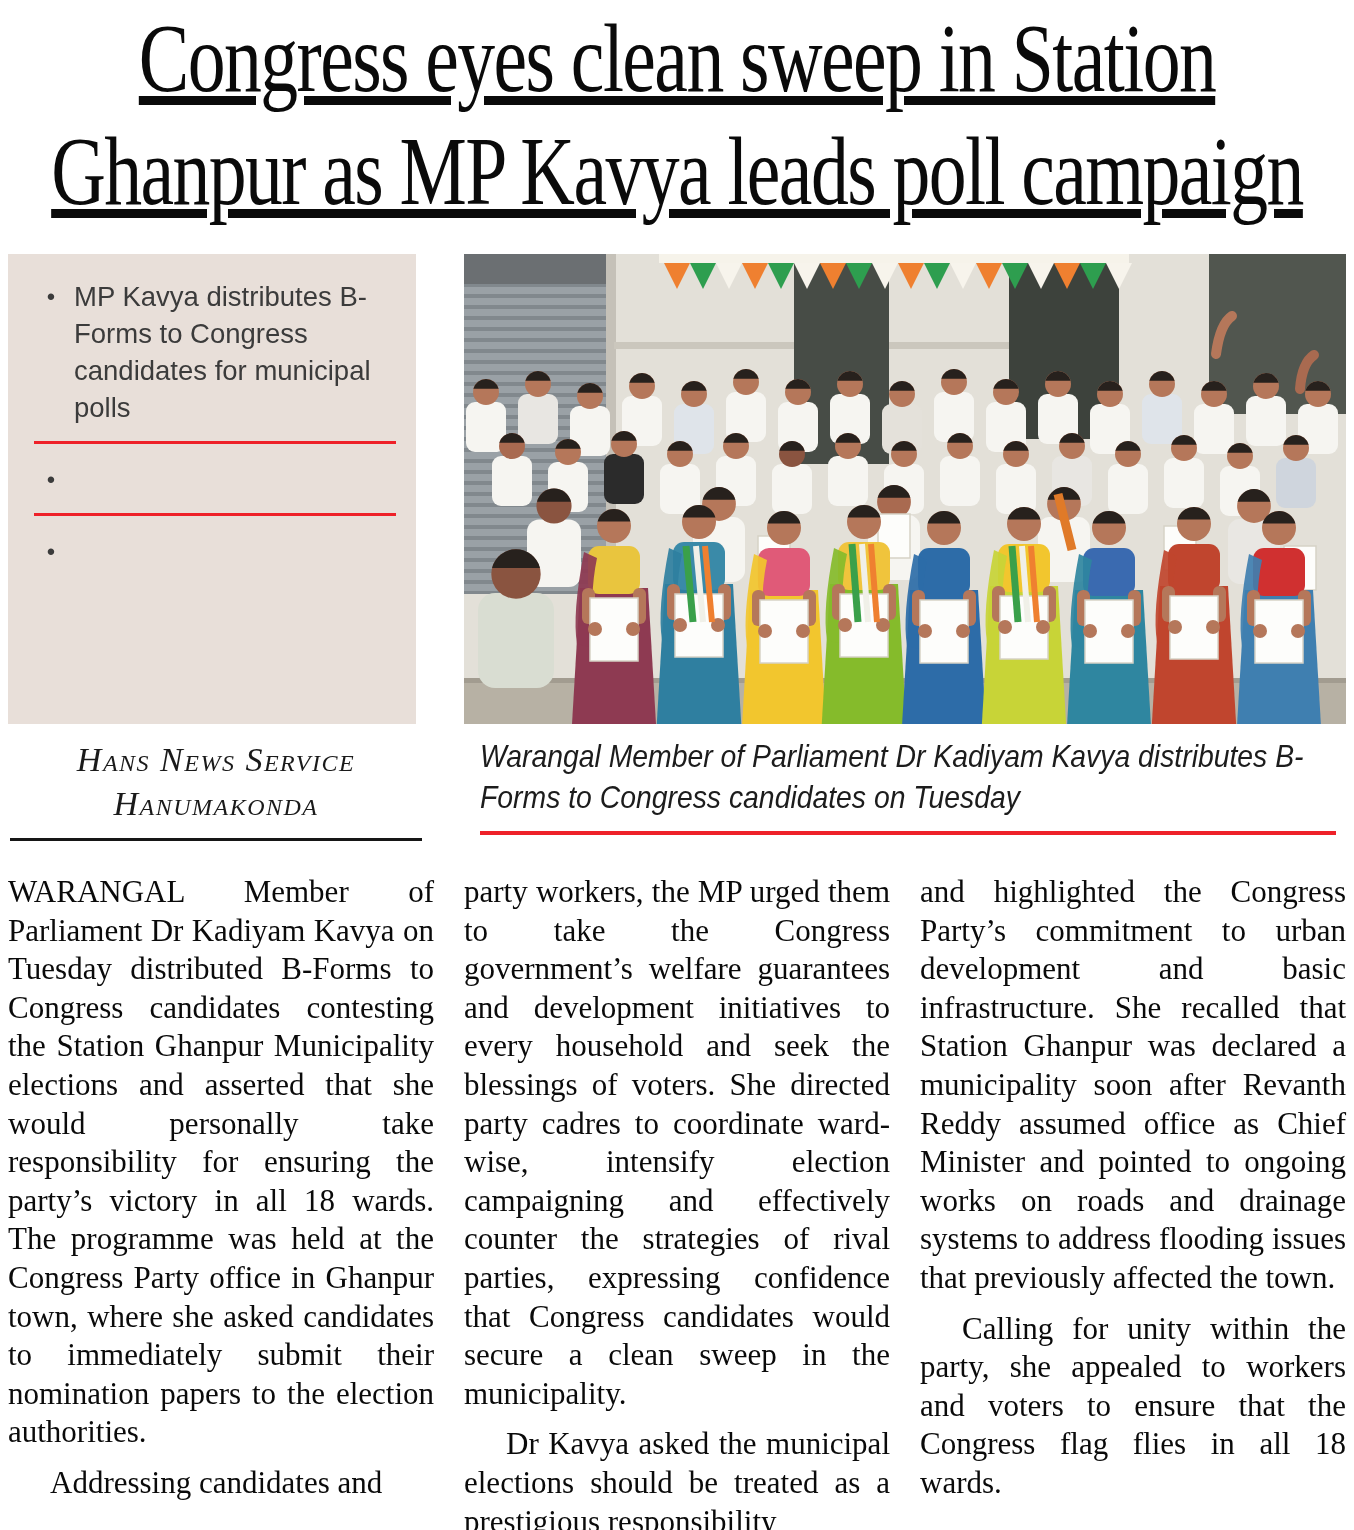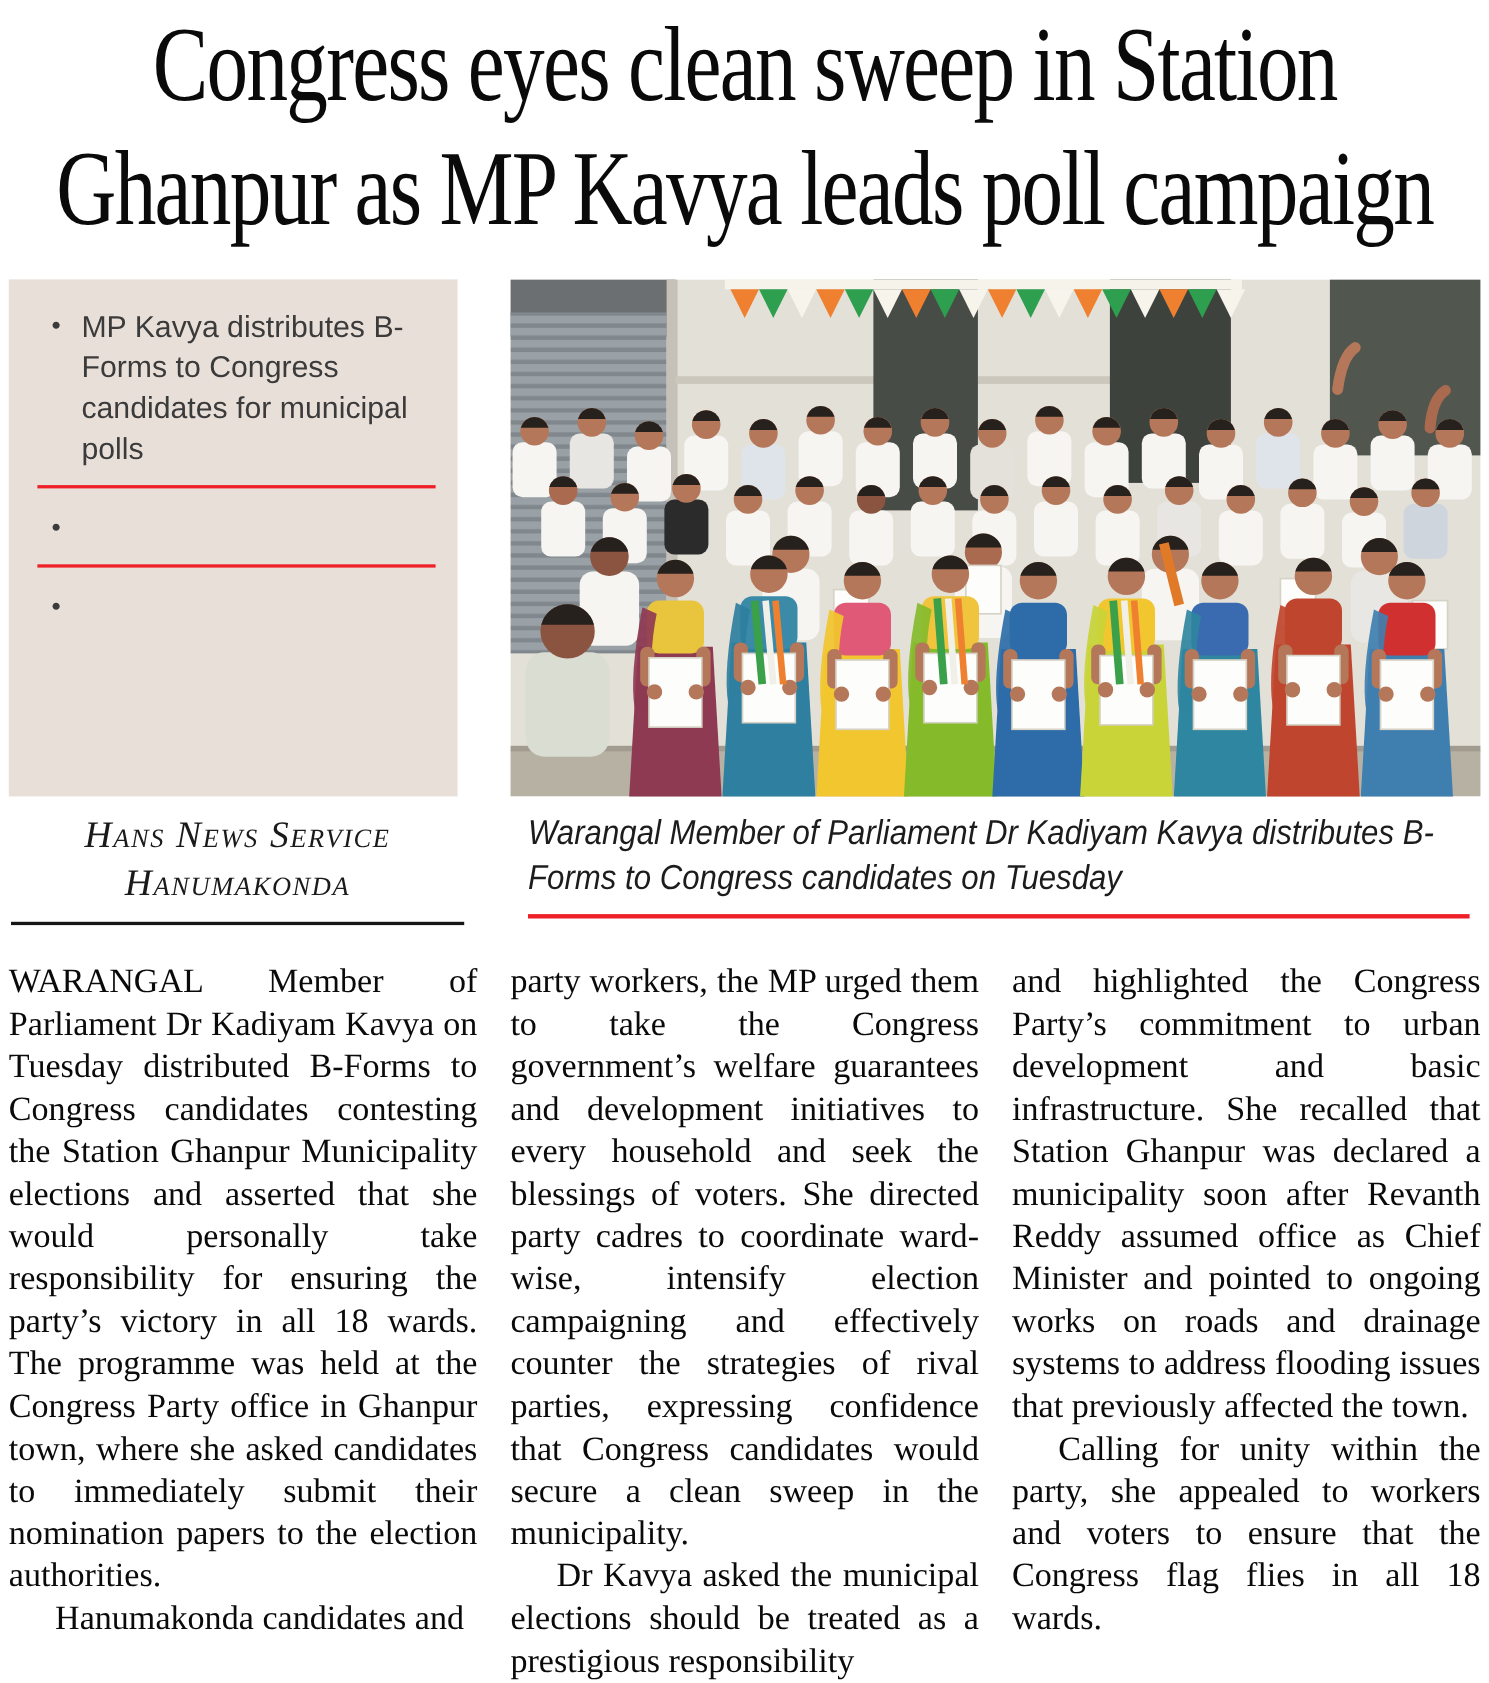--- a/index.html
+++ b/index.html
@@ -7,21 +7,21 @@
     --sidebar-bg:#e8dfd9;
     --ink:#0a0a0a;
   }
   *{margin:0;padding:0;box-sizing:border-box;}
   body{
     width:1354px;height:1530px;overflow:hidden;background:#ffffff;
     font-family:"Liberation Serif",serif;color:var(--ink);
     padding:0 8px;
   }
   
-  .headline{margin-top:2px;}
+  .headline{margin-top:2px;text-decoration:underline;}
   .headline .hl-line{
     display:flex;justify-content:center;white-space:nowrap;
     font-family:"Liberation Serif",serif;font-weight:normal;
     font-size:97px;line-height:113px;letter-spacing:-2px;
     transform:scaleX(0.78);transform-origin:50% 50%;
   }
   
   .row1{display:flex;margin-top:26px;}
   .sidebar{
     width:408px;height:470px;background:var(--sidebar-bg);
@@ -46,21 +46,21 @@
     color:#1c1c1c;width:952px;transform:scaleX(0.90);transform-origin:0 0;
   }
   .caption-rule{border:0;height:4px;background:var(--accent);margin-top:13px;width:856px;}
   
   .article{display:flex;gap:30px;margin-top:32px;}
   .col{flex:1 1 0;}
   .col p{
     font-size:31px;line-height:38.6px;text-align:justify;
     hyphens:auto;-webkit-hyphens:auto;
   }
-  .col p.indent{text-indent:42px;}
+  .col p.indent{text-indent:42px;margin-top:12px;}
   
   .photo-wrap svg{display:block;}
   .sk{fill:var(--sk,#b5775a);} .hr{fill:#27211d;} .sh{fill:var(--sh,#f6f5f1);}
   .sar{fill:var(--sa,#8e3a52);} .bl{fill:var(--bl,#e9c53e);}
   .pp{fill:#fdfdfb;stroke:#d6d2c6;stroke-width:1.5;}
 </style>
 </head>
 <body>
 
 <header class="headline">
@@ -259,21 +259,21 @@
   </div>
   <div class="caption-block">
     <div class="caption">Warangal Member of Parliament Dr Kadiyam Kavya distributes B-Forms to Congress candidates on Tuesday</div>
     <hr class="caption-rule">
   </div>
 </div>
 
 <div class="article">
   <div class="col">
     <p>WARANGAL Member of Parliament Dr Kadiyam Kavya on Tuesday distributed B-Forms to Congress candidates contesting the Station Ghanpur Municipality elections and asserted that she would personally take responsibility for ensuring the party’s victory in all 18 wards. The programme was held at the Congress Party office in Ghanpur town, where she asked candidates to immediately submit their nomination papers to the election authorities.</p>
-    <p class="indent">Hanumakonda candidates and</p>
+    <p class="indent">Addressing candidates and</p>
   </div>
   <div class="col">
     <p>party workers, the MP urged them to take the Congress government’s welfare guarantees and development initiatives to every household and seek the blessings of voters. She directed party cadres to coordinate ward-wise, intensify election campaigning and effectively counter the strategies of rival parties, expressing confidence that Congress candidates would secure a clean sweep in the municipality.</p>
     <p class="indent">Dr Kavya asked the municipal elections should be treated as a prestigious responsibility</p>
   </div>
   <div class="col">
     <p>and highlighted the Congress Party’s commitment to urban development and basic infrastructure. She recalled that Station Ghanpur was declared a municipality soon after Revanth Reddy assumed office as Chief Minister and pointed to ongoing works on roads and drainage systems to address flooding issues that previously affected the town.</p>
     <p class="indent">Calling for unity within the party, she appealed to workers and voters to ensure that the Congress flag flies in all 18 wards.</p>
   </div>
 </div>

